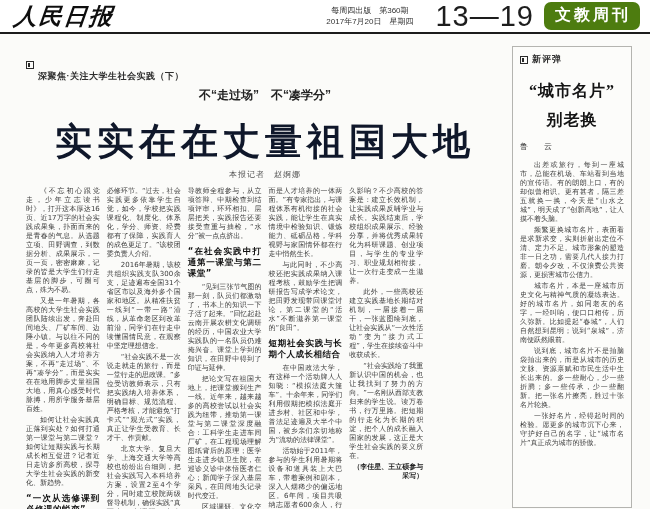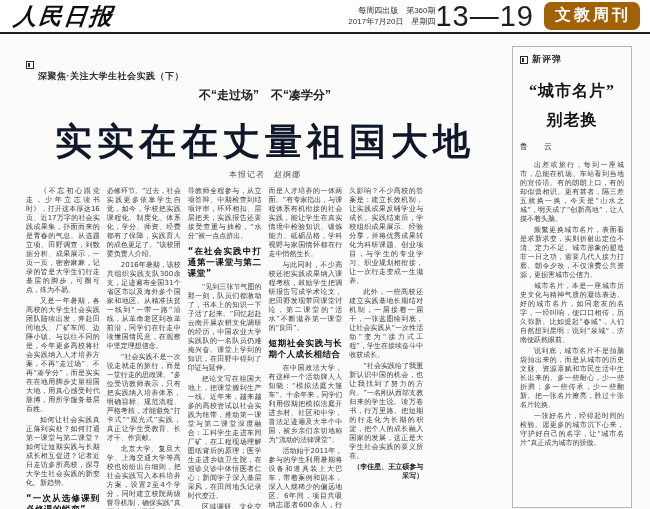--- a/index.html
+++ b/index.html
@@ -13,28 +13,28 @@
   .masthead {
     height:34px; background:#ffffff; border-bottom:2px solid #1c1c1c;
     display:flex; align-items:center; padding:0 10px 0 14px;
   }
   .logo {
     font-family:"DejaVu Serif","Liberation Serif",serif;
     font-style:italic; font-weight:bold; font-size:23px; letter-spacing:2px;
     transform:skewX(-6deg); color:#0e0e0e; white-space:nowrap;
   }
   .masthead-spacer { flex:1; }
-  .pub-info { text-align:right; margin-right:0; line-height:11px; }
+  .pub-info { text-align:center; margin-right:22px; line-height:11px; }
   .pub-info div { font-size:8px; color:#333; white-space:nowrap; }
   .page-range {
     font-size:29px; font-weight:normal; letter-spacing:1px; color:#1d1d1d;
     margin-right:10px; white-space:nowrap; font-family:"Liberation Sans",sans-serif;
   }
   .badge {
-    background:#a16207; color:#ffffff; font-weight:bold; font-size:16px;
+    background:#4d7c0f; color:#ffffff; font-weight:bold; font-size:16px;
     letter-spacing:3px; padding:3px 9px 4px 11px; border-radius:7px; white-space:nowrap;
   }
   
   .content { display:flex; padding:12px 8px 0 26px; gap:8px; }
   .article-zone { width:478px; flex:none; }
   
   .eyebrow-row { display:flex; align-items:center; gap:4px; margin-bottom:4px; }
   .sq-icon {
     width:8px; height:8px; border:1.5px solid #2a2a2a; display:inline-block;
     position:relative; flex:none;

